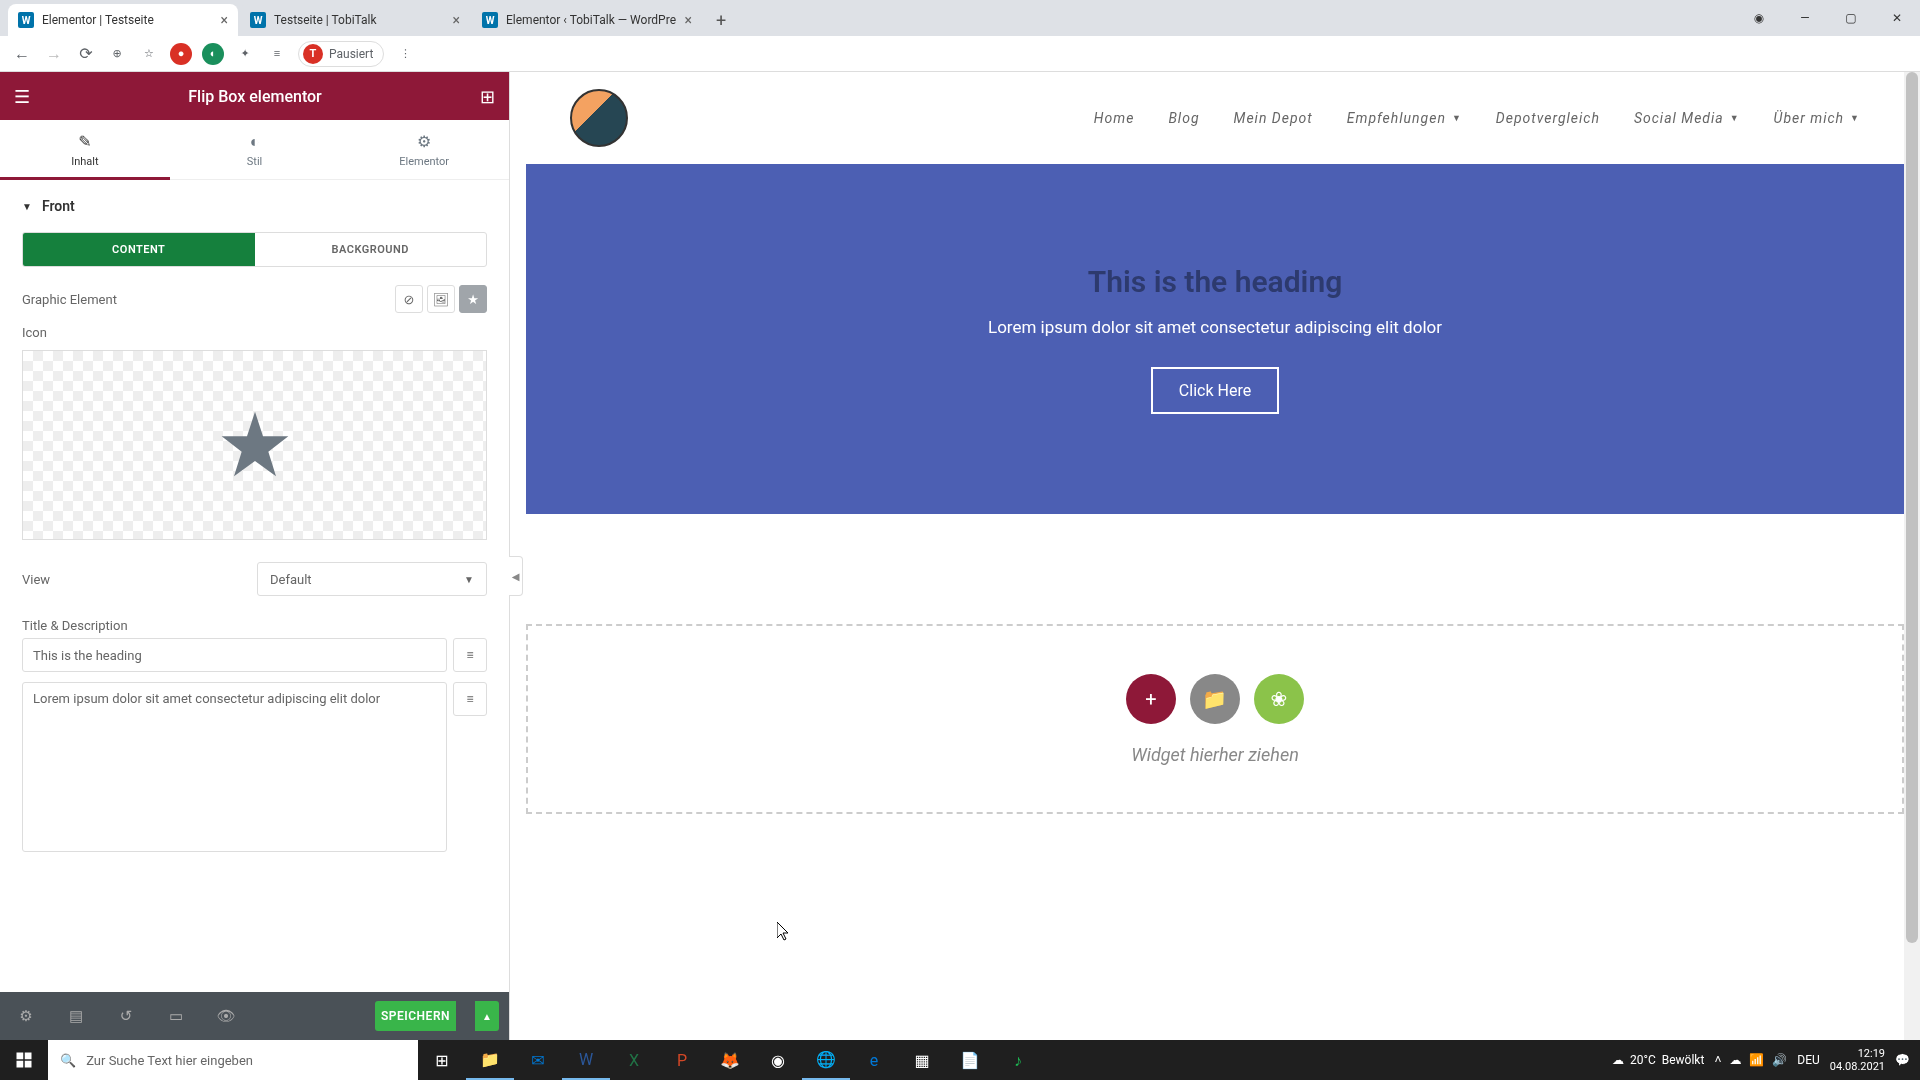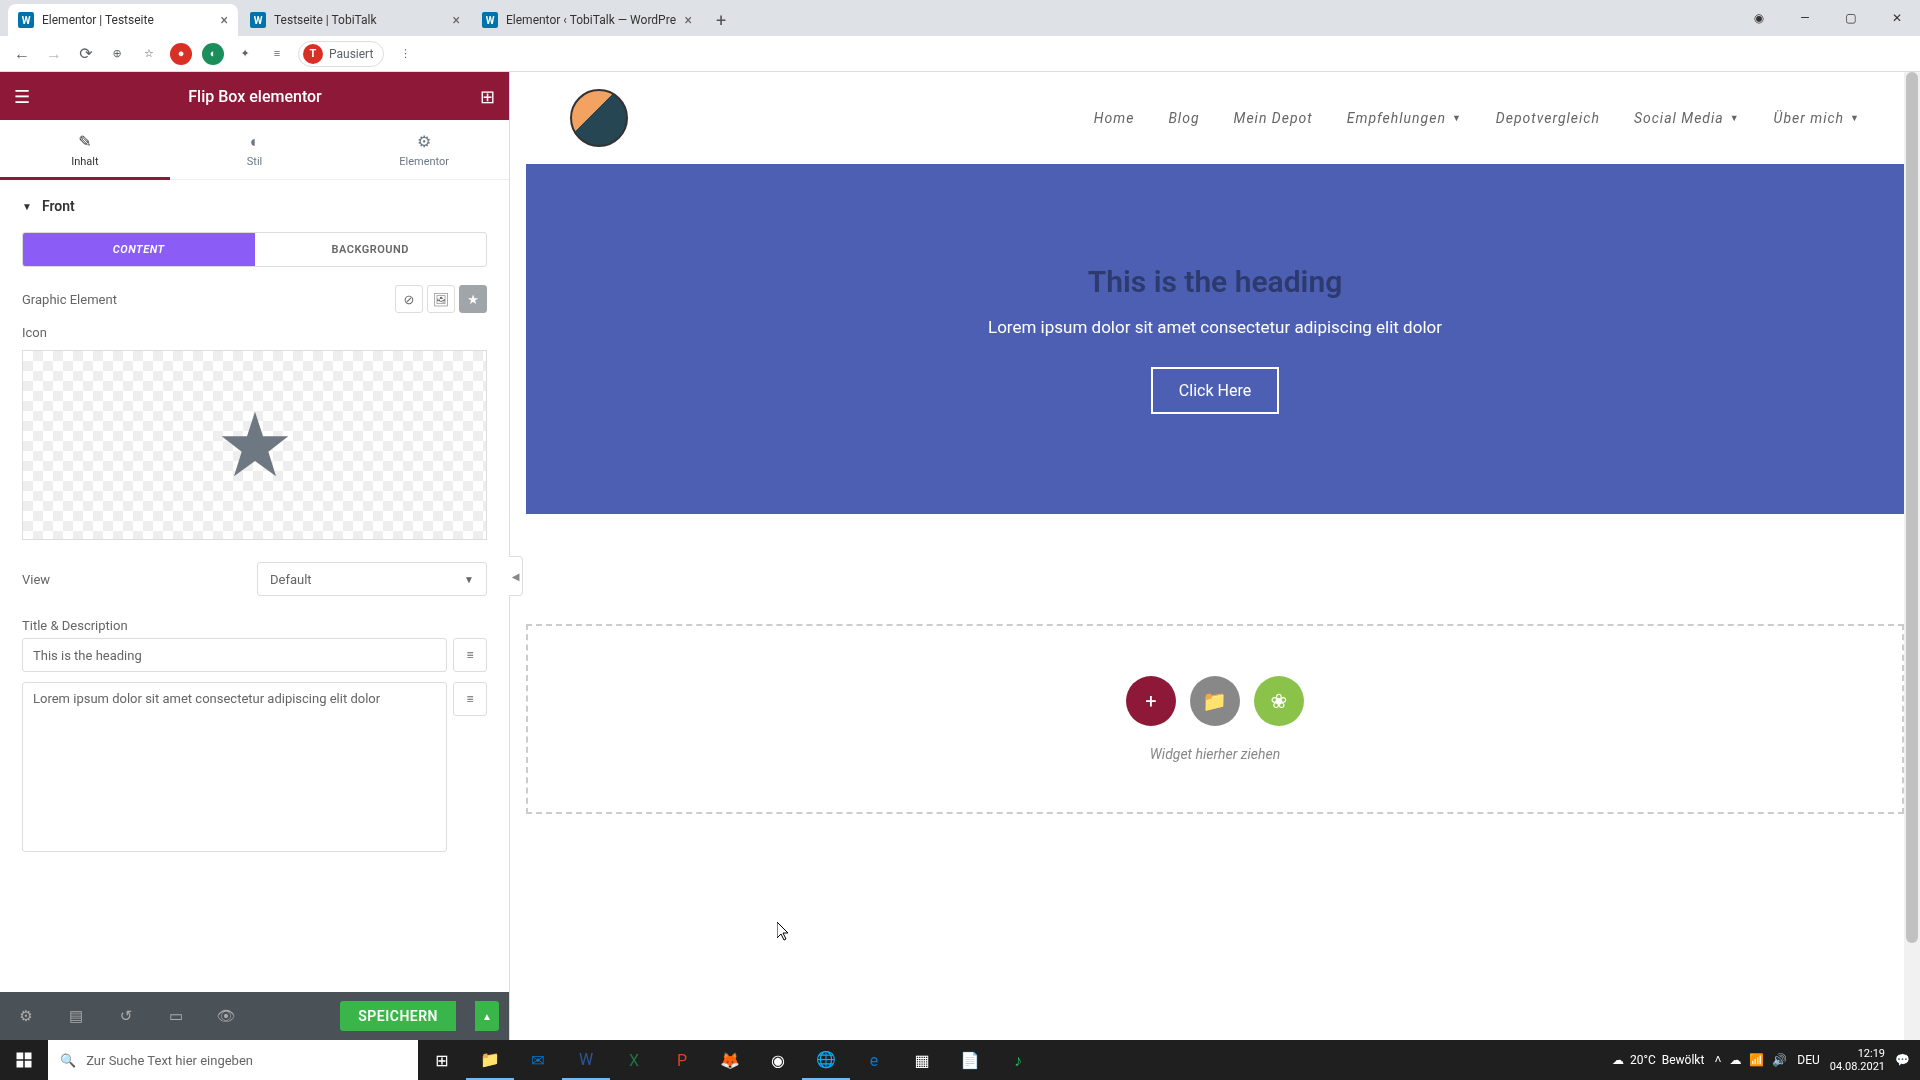--- a/index.html
+++ b/index.html
@@ -39,21 +39,21 @@
 .panel-tab.active { color: #333; }
 .panel-tab.active::after { content: ''; position: absolute; bottom: -1px; left: 0; right: 0; height: 3px; background: #8e1838; }
 .panel-tab .icon { font-size: 16px; }
 
 .panel-content { flex: 1; overflow-y: auto; padding: 0 22px; }
 .section-header { display: flex; align-items: center; gap: 10px; padding: 18px 0; font-size: 14px; font-weight: 600; color: #333; cursor: pointer; }
 .section-header .caret { font-size: 10px; }
 
 .sub-tabs { display: flex; border: 1px solid #ddd; border-radius: 3px; overflow: hidden; margin-bottom: 18px; }
 .sub-tab { flex: 1; text-align: center; padding: 10px 0; font-size: 11px; font-weight: 600; letter-spacing: 0.5px; color: #666; cursor: pointer; }
-.sub-tab.active { background: #8b5cf6; color: #fff; font-style: italic; }
+.sub-tab.active { background: #15803d; color: #fff; }
 
 .control-row { display: flex; justify-content: space-between; align-items: center; margin-bottom: 12px; }
 .control-label { font-size: 13px; color: #666; }
 .icon-toggle-group { display: flex; gap: 4px; }
 .icon-toggle { width: 28px; height: 28px; border: 1px solid #ddd; border-radius: 3px; display: flex; align-items: center; justify-content: center; font-size: 13px; color: #666; cursor: pointer; }
 .icon-toggle.active { background: #a0a5aa; color: #fff; border-color: #a0a5aa; }
 
 .icon-preview { width: 100%; height: 190px; background-image: linear-gradient(45deg, #eee 25%, transparent 25%), linear-gradient(-45deg, #eee 25%, transparent 25%), linear-gradient(45deg, transparent 75%, #eee 75%), linear-gradient(-45deg, transparent 75%, #eee 75%); background-size: 20px 20px; background-position: 0 0, 0 10px, 10px -10px, -10px 0px; border: 1px solid #ddd; display: flex; align-items: center; justify-content: center; margin-bottom: 22px; cursor: pointer; }
 .icon-preview svg { width: 80px; height: 80px; fill: #6d7882; }
 
@@ -62,21 +62,21 @@
 .select-box .arrow { font-size: 10px; }
 
 .text-input-row { display: flex; gap: 6px; margin-bottom: 10px; }
 .text-input { flex: 1; height: 34px; border: 1px solid #ddd; border-radius: 3px; padding: 0 10px; font-size: 13px; color: #666; }
 .dynamic-btn { width: 34px; height: 34px; border: 1px solid #ddd; border-radius: 3px; display: flex; align-items: center; justify-content: center; cursor: pointer; color: #666; font-size: 12px; }
 .textarea-row { display: flex; gap: 6px; }
 .textarea-input { flex: 1; height: 170px; border: 1px solid #ddd; border-radius: 3px; padding: 8px 10px; font-size: 13px; color: #666; resize: none; font-family: inherit; }
 
 .panel-footer { height: 48px; background: #4a5157; display: flex; align-items: center; padding: 0 10px; gap: 18px; }
 .footer-icon { color: #aaa; font-size: 15px; cursor: pointer; width: 32px; text-align: center; }
-.save-btn { margin-left: auto; background: #39b54a; color: #fff; border: none; height: 30px; padding: 0 18px; font-size: 14px; font-weight: 600; letter-spacing: 0.5px; border-radius: 3px 0 0 3px; cursor: pointer; }
+.save-btn { margin-left: auto; background: #39b54a; color: #fff; border: none; height: 30px; padding: 0 6px; font-size: 12px; font-weight: 600; letter-spacing: 0.5px; border-radius: 3px 0 0 3px; cursor: pointer; }
 .save-caret { background: #39b54a; color: #fff; height: 30px; width: 24px; display: flex; align-items: center; justify-content: center; border-radius: 0 3px 3px 0; margin-left: 1px; cursor: pointer; font-size: 10px; }
 
 .collapse-handle { position: absolute; right: -14px; top: 50%; width: 14px; height: 40px; background: #fff; border: 1px solid #ddd; border-left: none; border-radius: 0 4px 4px 0; display: flex; align-items: center; justify-content: center; font-size: 10px; color: #888; cursor: pointer; z-index: 5; }
 
 
 .preview { flex: 1; background: #fff; position: relative; overflow: hidden; }
 .preview-scroll { position: absolute; right: 0; top: 0; bottom: 0; width: 16px; background: #f1f1f1; }
 .preview-scroll-thumb { position: absolute; left: 2px; right: 2px; top: 0; height: 90%; background: #c1c1c1; border-radius: 6px; }
 
 .site-header { height: 92px; display: flex; align-items: center; padding: 0 60px; font-style: italic; }
@@ -89,21 +89,21 @@
 .flipbox-heading { font-size: 30px; font-weight: 600; color: #2d3a6e; margin-bottom: 18px; }
 .flipbox-text { font-size: 17px; margin-bottom: 30px; }
 .flipbox-btn { border: 2px solid #fff; padding: 12px 26px; font-size: 16px; background: transparent; color: #fff; cursor: pointer; }
 
 .add-section { margin: 110px 16px 0; border: 2px dashed #ccc; height: 190px; display: flex; flex-direction: column; align-items: center; justify-content: center; gap: 20px; }
 .add-buttons { display: flex; gap: 14px; }
 .add-btn { width: 50px; height: 50px; border-radius: 50%; display: flex; align-items: center; justify-content: center; color: #fff; font-size: 20px; cursor: pointer; }
 .add-btn.plus { background: #8e1838; }
 .add-btn.folder { background: #888; }
 .add-btn.leaf { background: #8bc34a; }
-.drag-text { font-size: 14px; color: #888; font-style: italic; }
+.drag-text { font-size: 18px; color: #888; font-style: italic; }
 
 
 .taskbar { position: absolute; bottom: 0; left: 0; right: 0; height: 40px; background: #1f1f1f; display: flex; align-items: center; color: #fff; font-size: 12px; }
 .start-btn { width: 48px; height: 40px; display: flex; align-items: center; justify-content: center; cursor: pointer; }
 .start-btn svg { width: 18px; height: 18px; }
 .search-box { width: 370px; height: 40px; background: #fff; display: flex; align-items: center; padding: 0 12px; color: #666; gap: 10px; font-size: 13px; }
 .task-icons { display: flex; height: 40px; }
 .task-icon { width: 48px; display: flex; align-items: center; justify-content: center; cursor: pointer; font-size: 16px; }
 .task-icon.active { border-bottom: 2px solid #76b9ed; }
 .tray { margin-left: auto; display: flex; align-items: center; gap: 10px; padding-right: 10px; }

